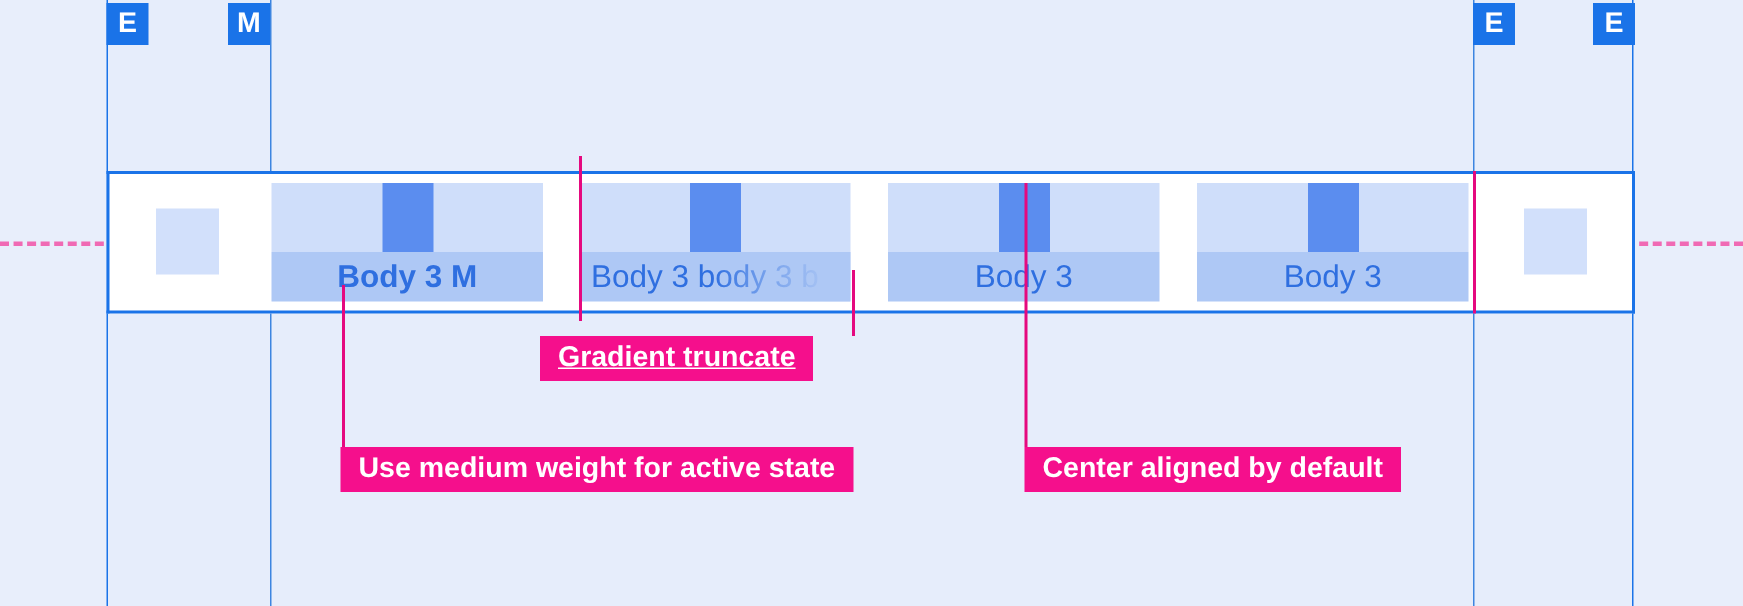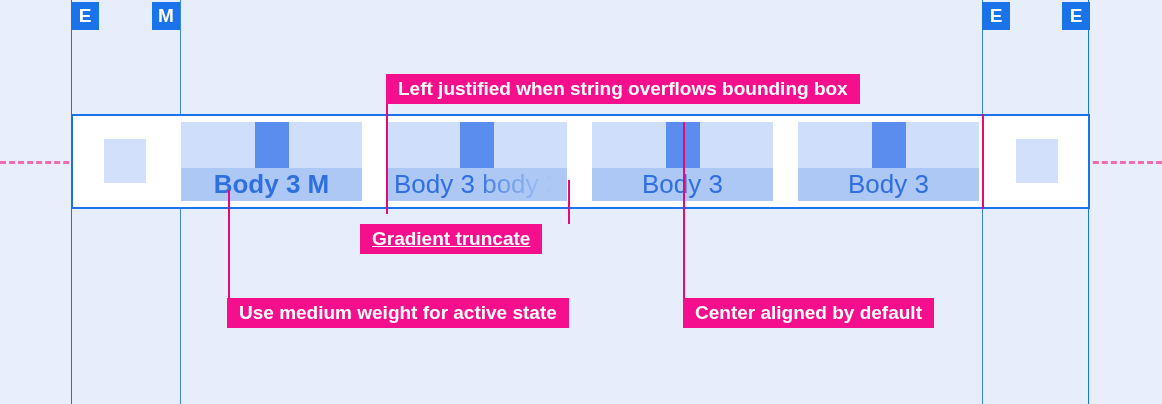--- a/index.html
+++ b/index.html
@@ -108,21 +108,21 @@
     height: 33px;
     background: #aec8f5;
     overflow: hidden;
   }
   .tab .label {
     position: absolute;
     top: 0;
     left: 0;
     right: 0;
     line-height: 33px;
-    font-size: 26px;
+    font-size: 21px;
     color: #2f6fe0;
     text-align: center;
     white-space: nowrap;
   }
   .tab .label.active {
     font-weight: bold;
   }
   .tab .label.overflow {
     text-align: left;
     padding-left: 8px;
@@ -256,18 +256,17 @@
   <div class="badge b2">M</div>
   <div class="badge b3">E</div>
   <div class="badge b4">E</div>
 
   <div class="leader v" id="ld-left"></div>
   <div class="leader v" id="ld-gradient"></div>
   <div class="leader v" id="ld-medium"></div>
   <div class="leader v" id="ld-center"></div>
   <div class="leader v" id="ld-right-col"></div>
 
-  <div class="callout" id="co-left">Left justified when string overflows bounding box</div>
   <div class="callout" id="co-gradient">Gradient truncate</div>
   <div class="callout" id="co-medium">Use medium weight for active state</div>
   <div class="callout" id="co-center">Center aligned by default</div>
 
 </div>
 
 </body></html>

